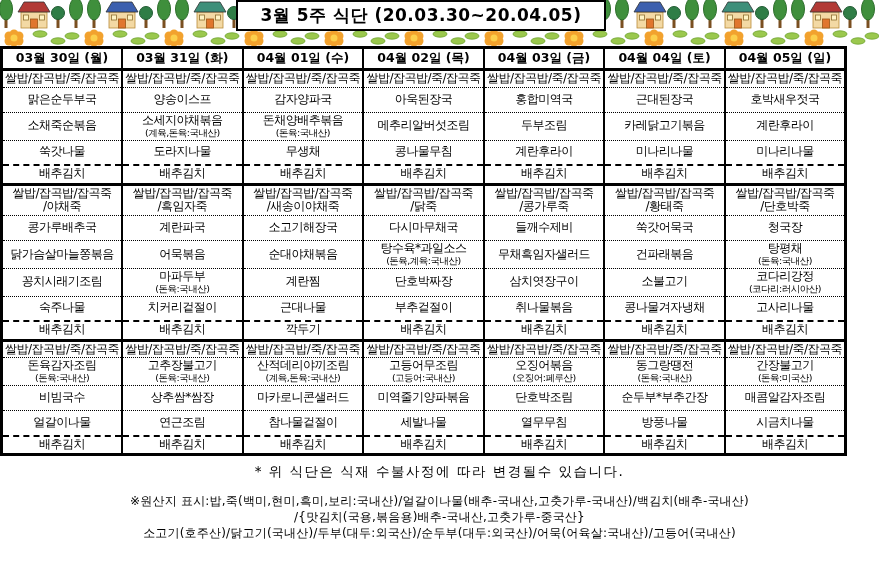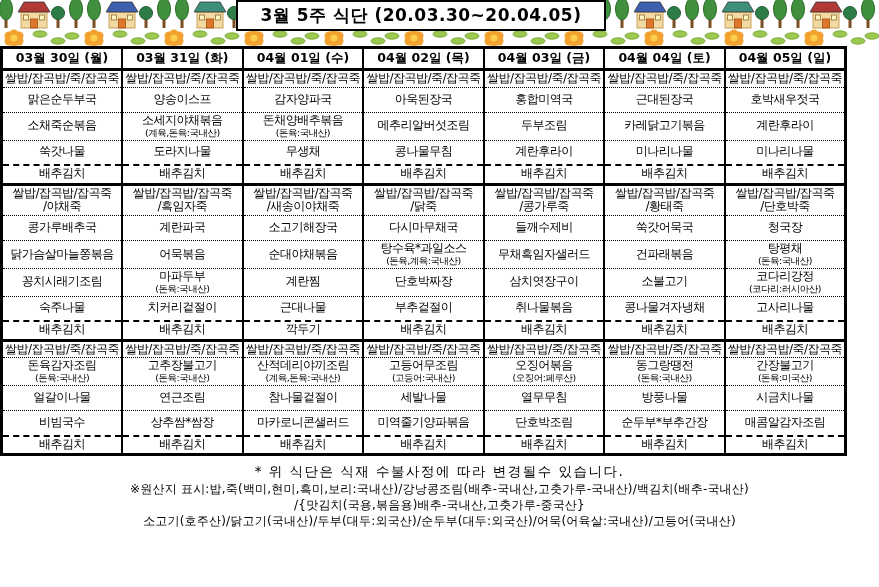--- a/index.html
+++ b/index.html
@@ -29,21 +29,21 @@
     white-space:nowrap;
   }
   .menu td { padding:1px 0; font-size:12px; line-height:1.15; letter-spacing:-0.5px; }
   tr.rice td   { border-top:3px solid #000; height:17px;margin-top:19px; }
   tr.item td   { border-top:1px dotted #000; height:25px; }
   tr.kimchi td { border-top:2px dashed #000; height:19px; }
   td .dish   { font-size:12px; }
   td .origin { font-size:9.5px; letter-spacing:-0.5px; }
   
   .notes { width:879px; text-align:center; margin-top:7px; }
-  .note-main  { font-size:13.5px; letter-spacing:1.5px; margin-bottom:1px; }
+  .note-main  { font-size:13.5px; letter-spacing:1.5px; margin-bottom:13px; }
   .note-small { font-size:12px; letter-spacing:0.2px; line-height:1.32; }
 </style>
 </head>
 <body>
 
 <div class="page">
 
   <div class="deco">
     <svg id="deco-svg" width="879" height="46" viewBox="0 0 879 46">
       <defs>
@@ -488,62 +488,62 @@
             <div class="dish">동그랑땡전</div>
             <div class="origin">(돈육:국내산)</div>
           </td>
           <td>
             <div class="dish">간장불고기</div>
             <div class="origin">(돈육:미국산)</div>
           </td>
         </tr>
         <tr class="item">
           <td>
+            <div class="dish">비빔국수</div>
+          </td>
+          <td>
+            <div class="dish">상추쌈*쌈장</div>
+          </td>
+          <td>
+            <div class="dish">마카로니콘샐러드</div>
+          </td>
+          <td>
+            <div class="dish">미역줄기양파볶음</div>
+          </td>
+          <td>
+            <div class="dish">단호박조림</div>
+          </td>
+          <td>
+            <div class="dish">순두부*부추간장</div>
+          </td>
+          <td>
+            <div class="dish">매콤알감자조림</div>
+          </td>
+        </tr>
+        <tr class="item">
+          <td>
             <div class="dish">얼갈이나물</div>
           </td>
           <td>
             <div class="dish">연근조림</div>
           </td>
           <td>
             <div class="dish">참나물겉절이</div>
           </td>
           <td>
             <div class="dish">세발나물</div>
           </td>
           <td>
             <div class="dish">열무무침</div>
           </td>
           <td>
             <div class="dish">방풍나물</div>
           </td>
           <td>
             <div class="dish">시금치나물</div>
-          </td>
-        </tr>
-        <tr class="item">
-          <td>
-            <div class="dish">비빔국수</div>
-          </td>
-          <td>
-            <div class="dish">상추쌈*쌈장</div>
-          </td>
-          <td>
-            <div class="dish">마카로니콘샐러드</div>
-          </td>
-          <td>
-            <div class="dish">미역줄기양파볶음</div>
-          </td>
-          <td>
-            <div class="dish">단호박조림</div>
-          </td>
-          <td>
-            <div class="dish">순두부*부추간장</div>
-          </td>
-          <td>
-            <div class="dish">매콤알감자조림</div>
           </td>
         </tr>
         <tr class="kimchi">
           <td>
             <div class="dish">배추김치</div>
           </td>
           <td>
             <div class="dish">배추김치</div>
           </td>
           <td>
@@ -560,18 +560,18 @@
           </td>
           <td>
             <div class="dish">배추김치</div>
           </td>
         </tr>
       </tbody>
   </table>
 
   <div class="notes">
     <div class="note-main">*  위 식단은 식재 수불사정에 따라 변경될수 있습니다.</div>
-    <div class="note-small">※원산지 표시:밥,죽(백미,현미,흑미,보리:국내산)/강낭콩조림(배추-국내산,고춧가루-국내산)/백김치(배추-국내산)</div>
+    <div class="note-small">※원산지 표시:밥,죽(백미,현미,흑미,보리:국내산)/얼갈이나물(배추-국내산,고춧가루-국내산)/백김치(배추-국내산)</div>
     <div class="note-small">/{맛김치(국용,볶음용)배추-국내산,고춧가루-중국산}</div>
     <div class="note-small">소고기(호주산)/닭고기(국내산)/두부(대두:외국산)/순두부(대두:외국산)/어묵(어육살:국내산)/고등어(국내산)</div>
   </div>
 
 </div>
 
 </body></html>

